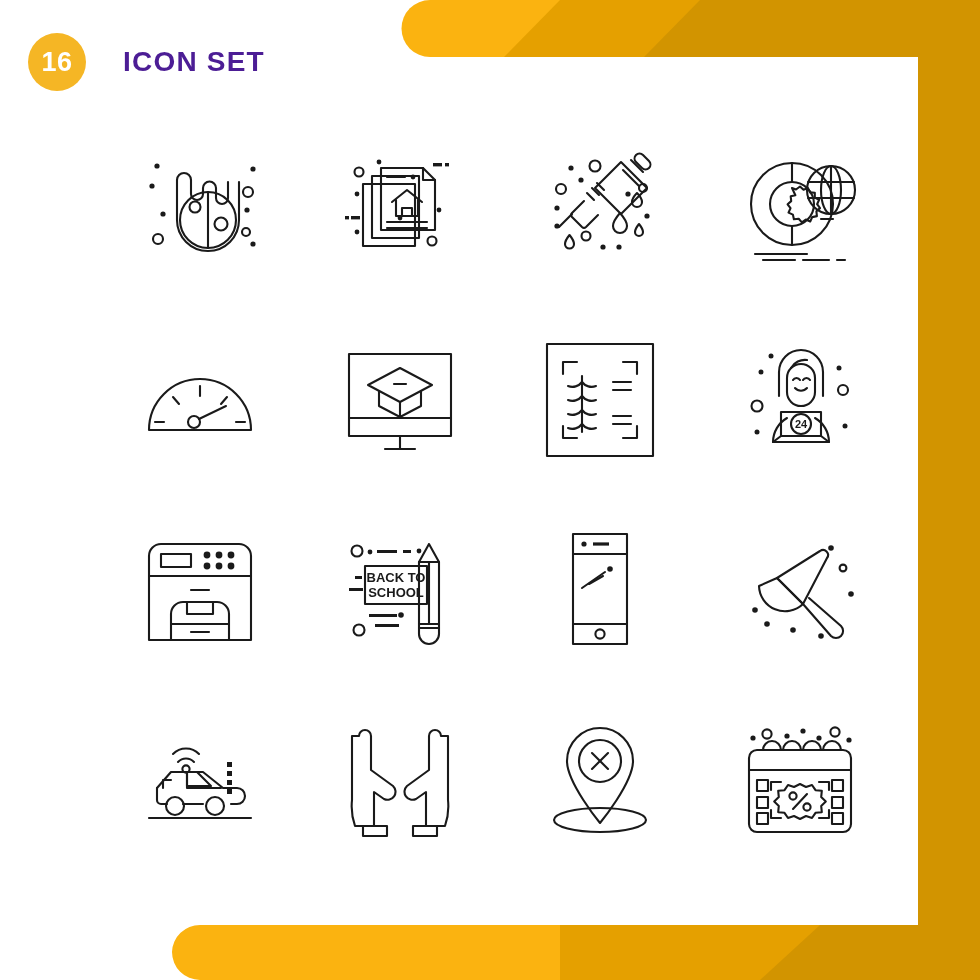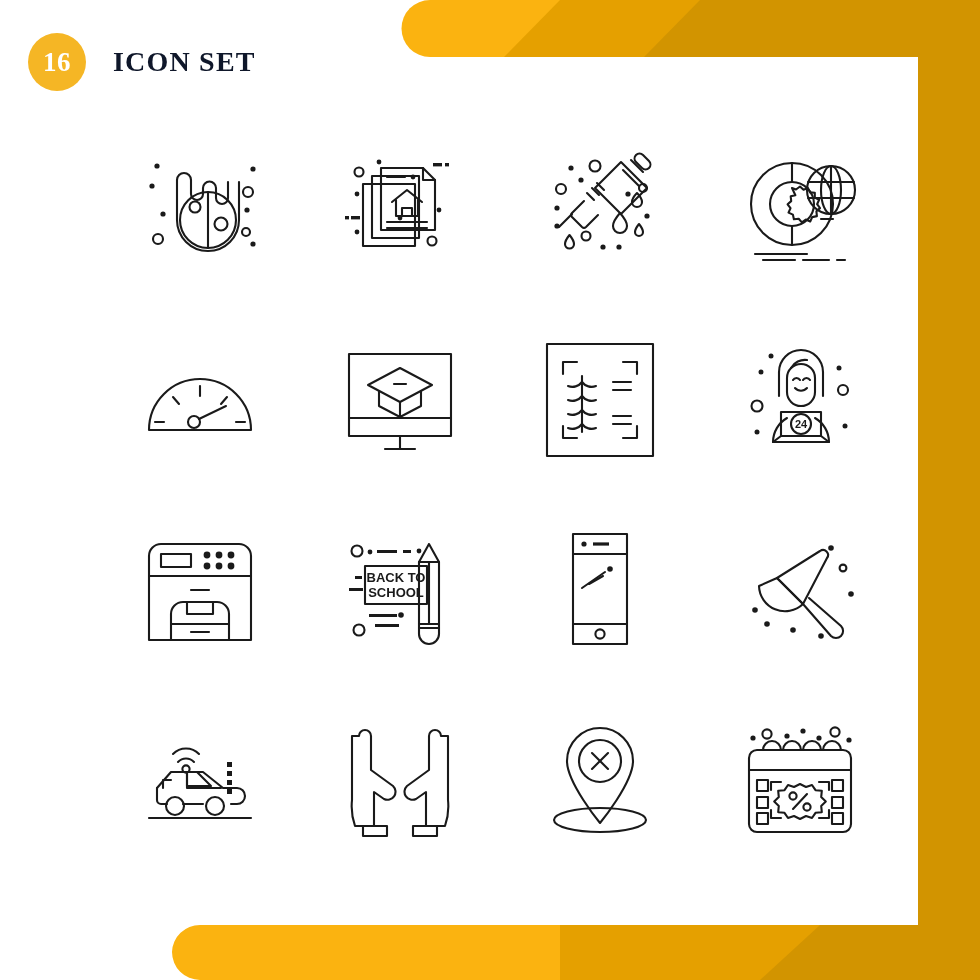--- a/index.html
+++ b/index.html
@@ -35,40 +35,39 @@
     background: #ffffff;
   }
 
   
   .header {
     position: absolute;
     left: 28px;
     top: 33px;
     display: flex;
     align-items: center;
-    gap: 27px;
-    font-family: Liberation Serif, serif;
+    gap: 37px;
   }
   .badge {
     width: 58px;
     height: 58px;
     border-radius: 50%;
     background: #F5B625;
     color: #ffffff;
     display: flex;
     align-items: center;
     justify-content: center;
     font-size: 27px;
     font-weight: bold;
     letter-spacing: 0.5px;
   }
   .title {
     font-size: 28px;
     font-weight: bold;
-    color: #0f172a;
+    color: #4c1d95;
     letter-spacing: 1.2px;
     text-transform: uppercase;
   }
 
   
   .grid {
     position: absolute;
     left: 100px;
     top: 114px;
     width: 800px;

